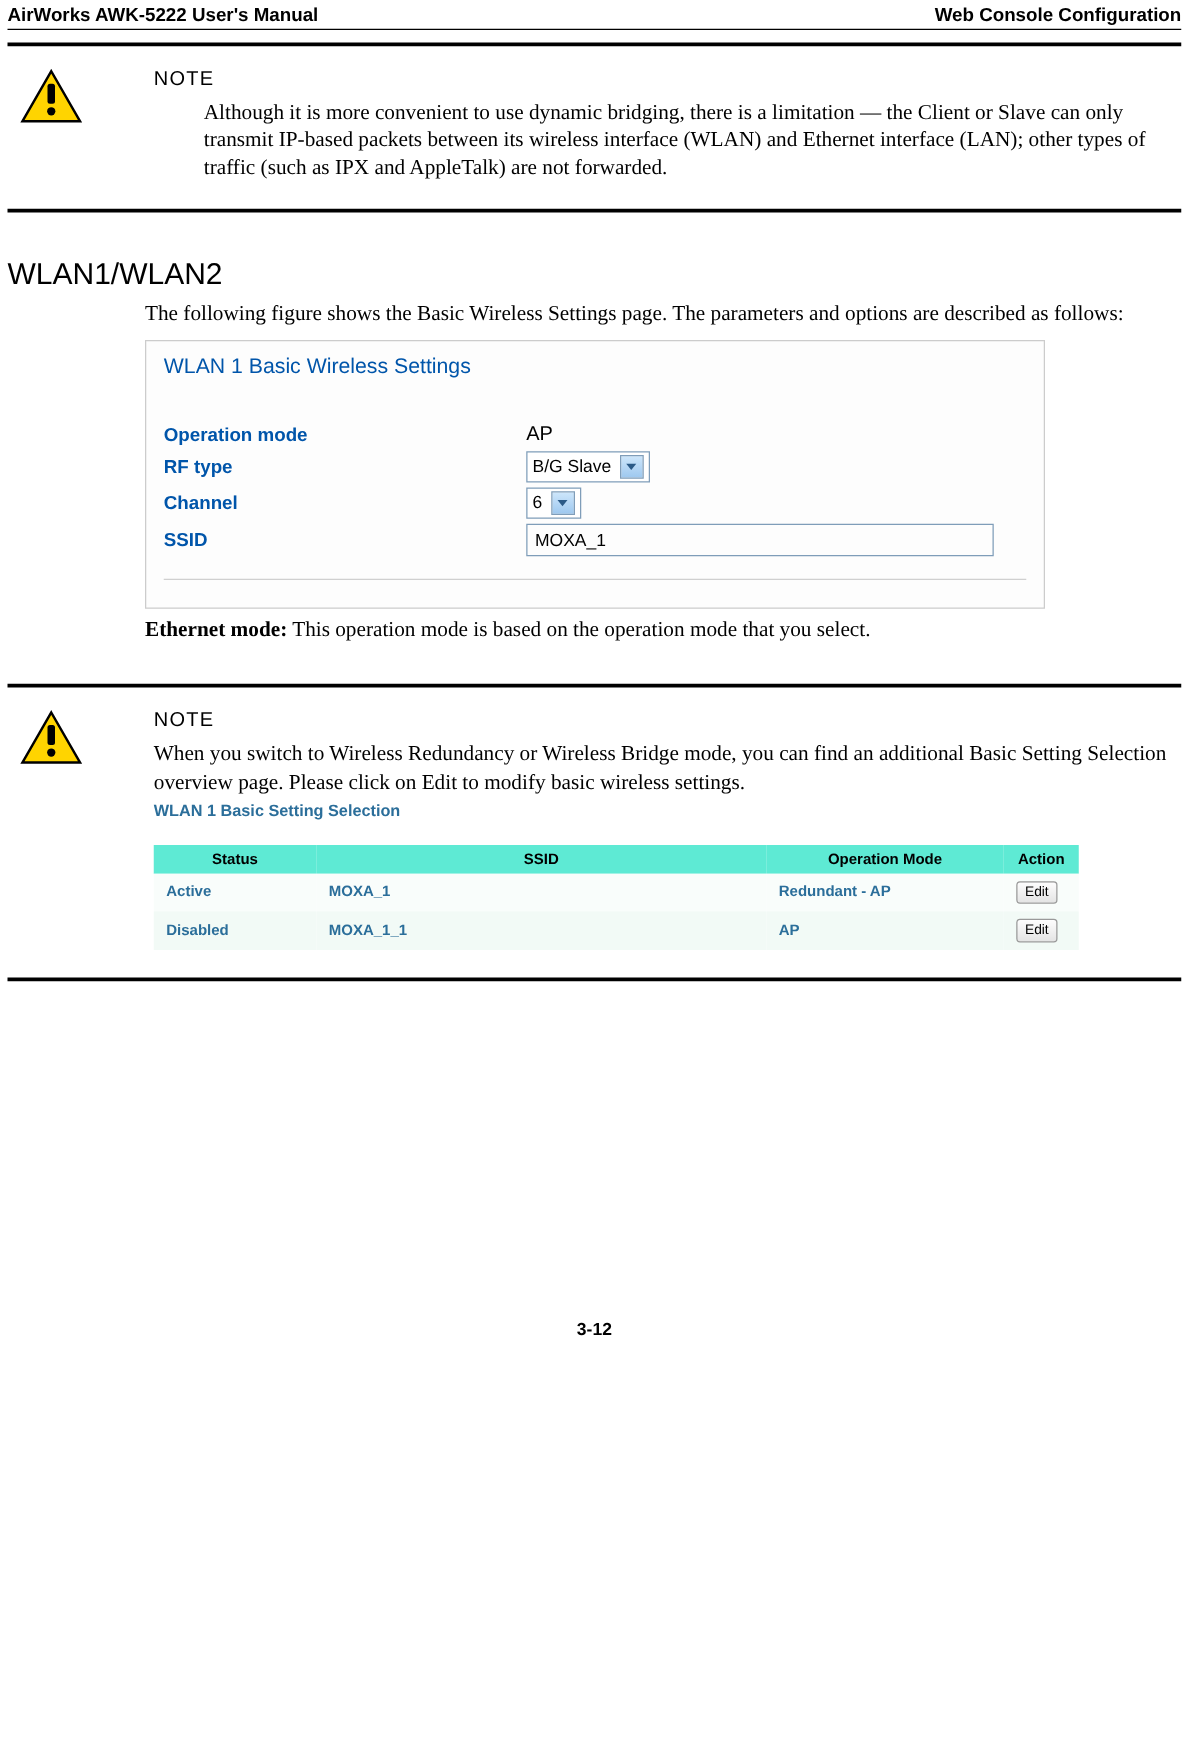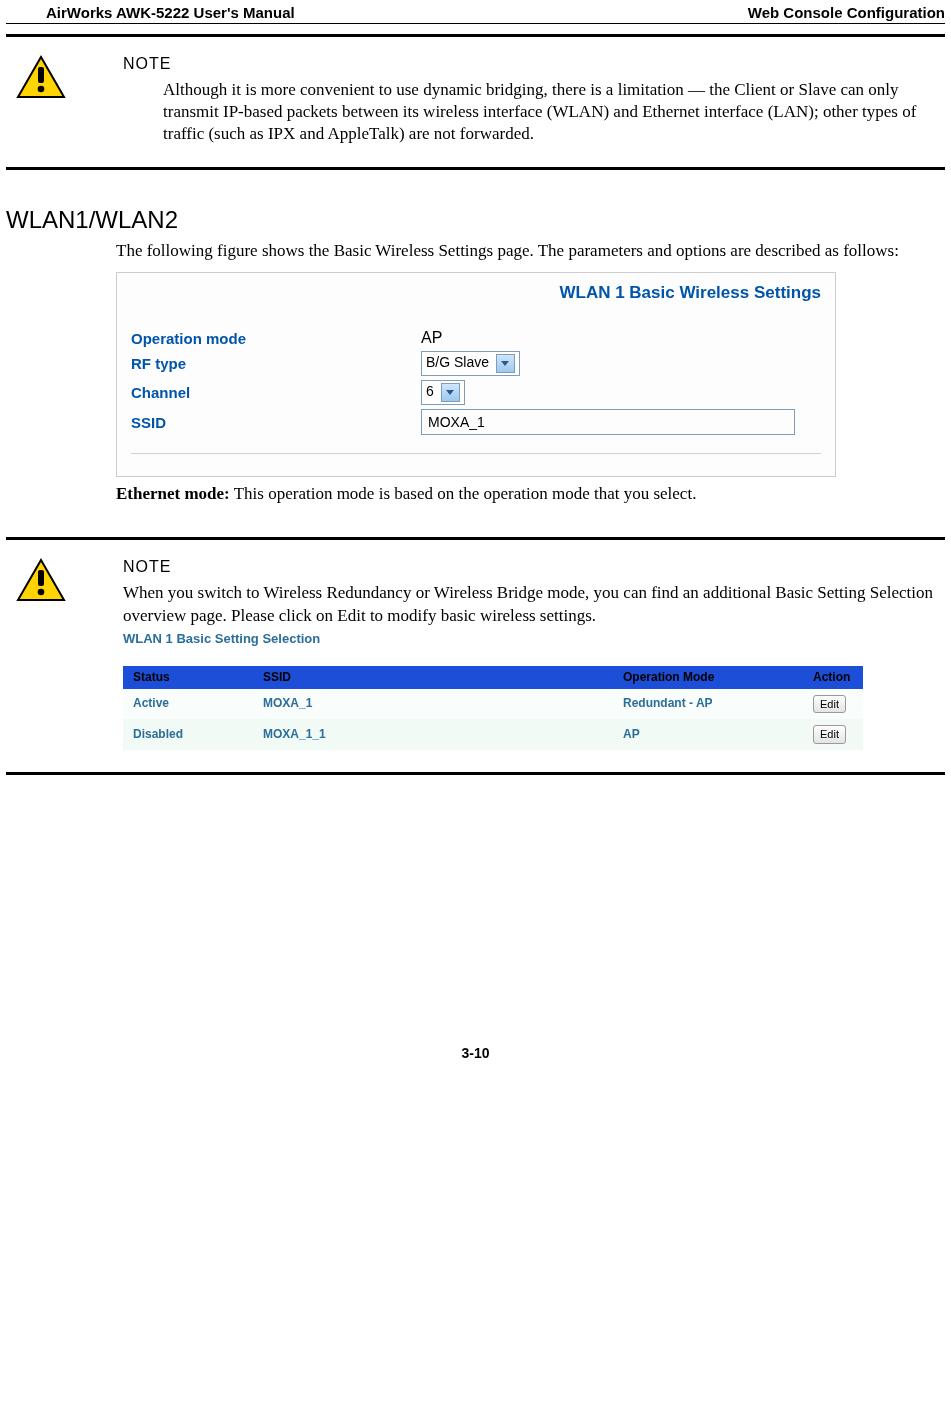--- a/index.html
+++ b/index.html
@@ -10,21 +10,20 @@
     color: #000;
     width: 951px;
   }
   .header-row {
     display: flex;
     justify-content: space-between;
     padding: 4px 6px 2px 6px;
     font-family: Arial, sans-serif;
     font-weight: bold;
     font-size: 15px;
-    margin-left: 40px;
   }
   .hr-top {
     border-bottom: 1.5px solid #000;
     margin: 0 6px 10px 6px;
   }
   .note-box {
     margin: 0 6px;
     border-top: 3px solid #000;
     border-bottom: 3px solid #000;
     padding: 18px 10px 22px 10px;
@@ -60,24 +59,23 @@
     margin: 6px 10px 6px 116px;
     border: 1px solid #ccc;
     background: #fdfdfd;
     padding: 10px 14px 14px 14px;
     font-family: Verdana, sans-serif;
     width: 720px;
     box-sizing: border-box;
   }
   .screenshot1 .title {
     color: #0055aa;
-    font-weight: bold;
+    font-weight: normal;
     font-size: 17px;
-    margin-bottom: 26px;
-    text-align: right;
+    margin-bottom: 36px;
   }
   .form-row {
     display: flex;
     align-items: center;
     margin: 4px 0;
     font-size: 15px;
   }
   .form-label {
     width: 290px;
     color: #0055aa;
@@ -154,22 +152,22 @@
     font-weight: bold;
     font-size: 13px;
     margin-bottom: 18px;
   }
   .inner-shot table {
     width: 740px;
     border-collapse: collapse;
     font-size: 12px;
   }
   .inner-shot th {
-    text-align: left;
-    background: #1d4ed8;
+    text-align: center;
+    background: #5eead4;
     color: #000;
     padding: 4px 10px;
     font-weight: bold;
   }
   .inner-shot td {
     padding: 6px 10px;
     color: #2b6e9a;
     font-weight: bold;
   }
   .inner-shot tr.r1 td { background: #f9fdfb; }
@@ -296,13 +294,13 @@
             <td>AP</td>
             <td><span class="edit-btn">Edit</span></td>
           </tr>
         </tbody>
           </table>
       </div>
     </div>
   </div>
 </div>
 
-<div class="page-num">3-10</div>
+<div class="page-num">3-12</div>
 
 </body></html>

